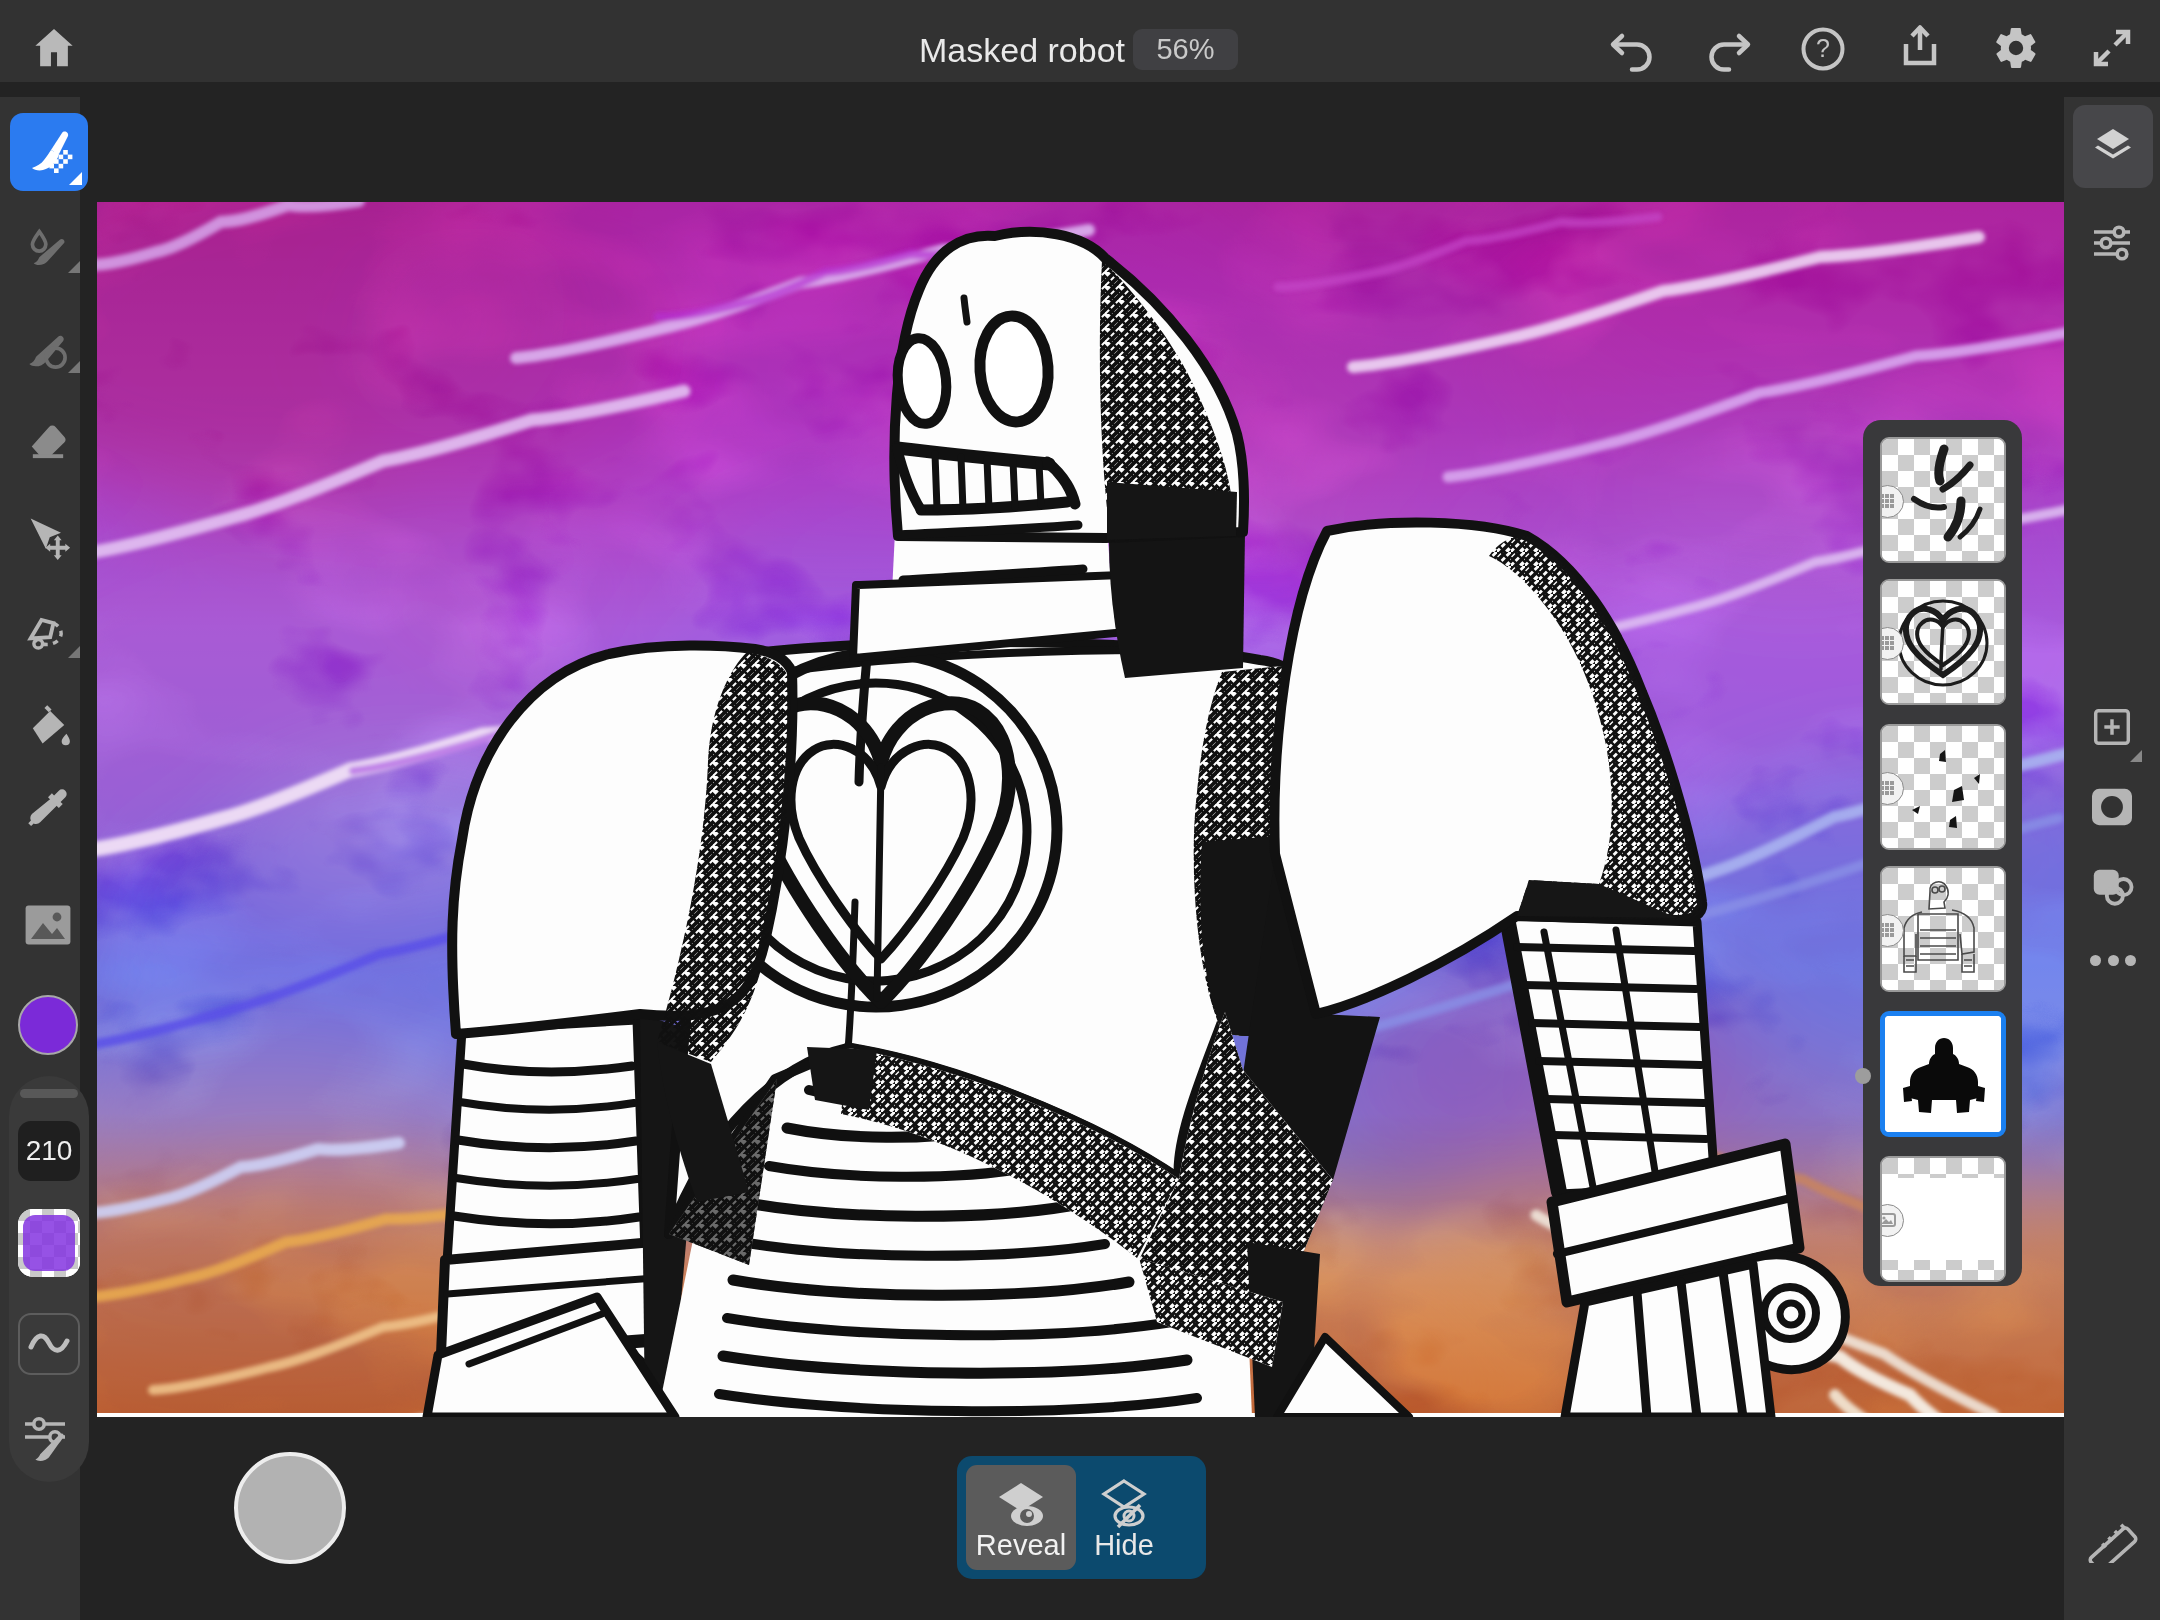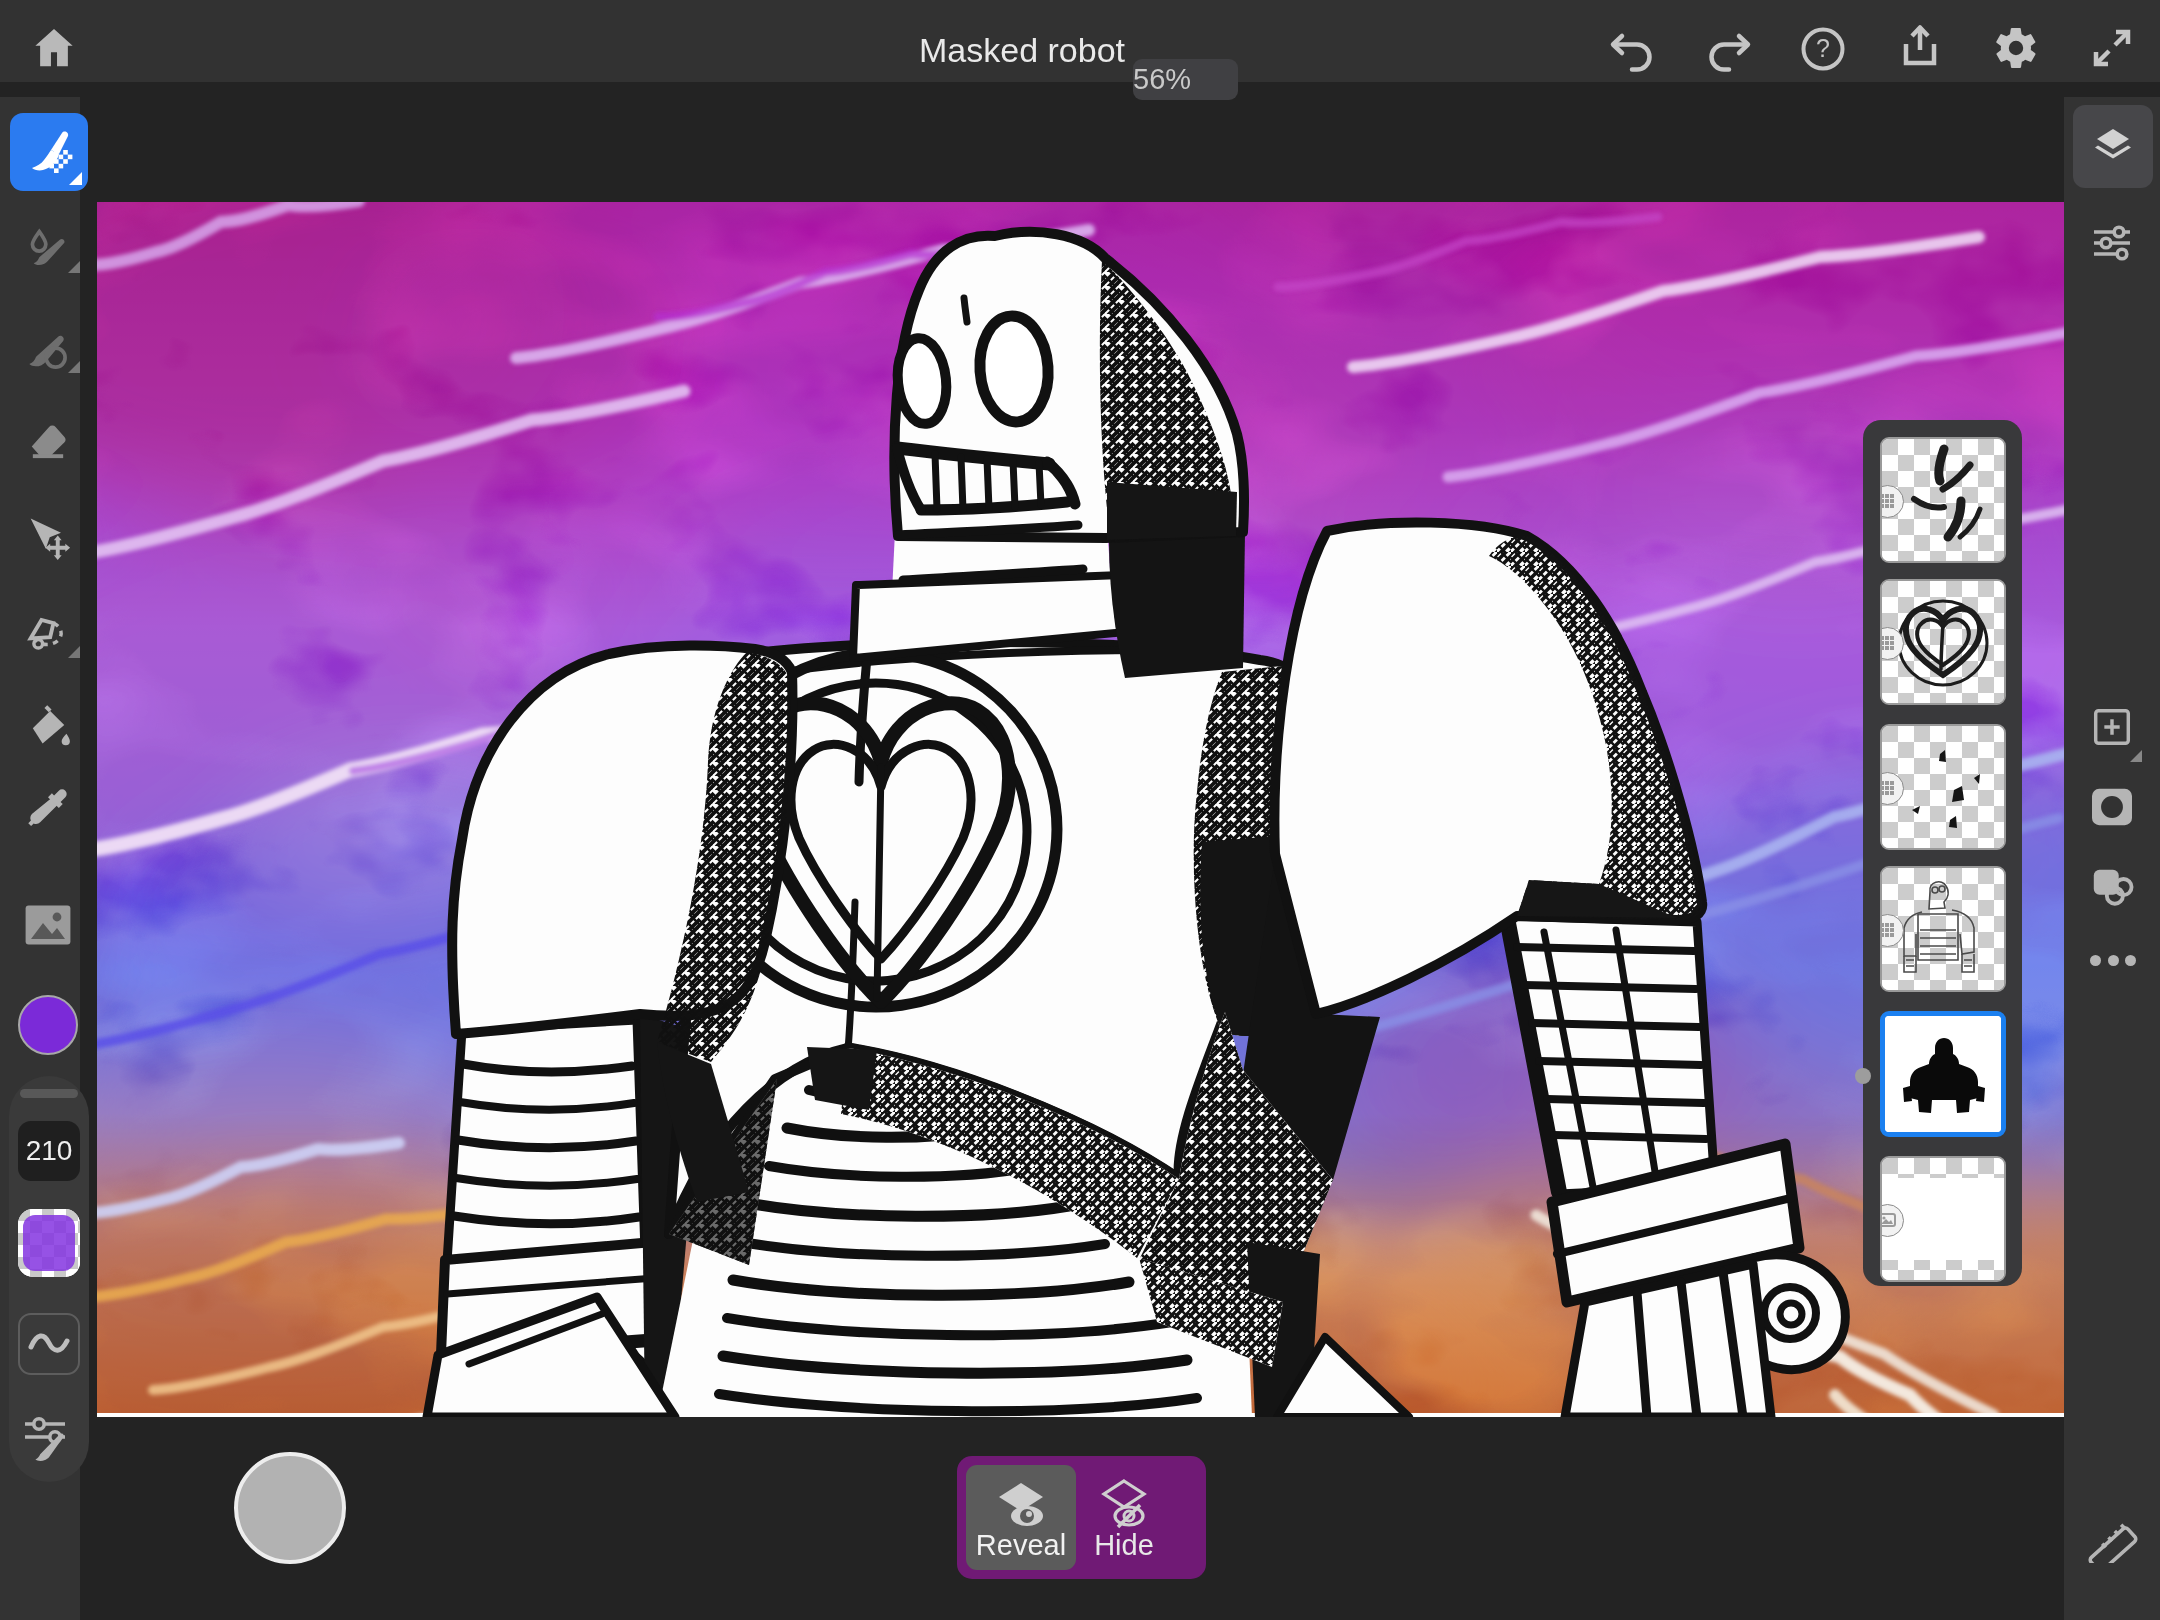--- a/index.html
+++ b/index.html
@@ -2,26 +2,26 @@
 <html><head>
 <meta charset="utf-8">
 <style>
   html,body{margin:0;padding:0;width:2160px;height:1620px;overflow:hidden;background:#232323;font-family:"Liberation Sans",sans-serif;}
   .abs{position:absolute;}
   #topbar{left:0;top:0;width:2160px;height:82px;background:#323232;}
   #lbar{left:0;top:97px;width:80px;height:1523px;background:#333333;}
   #rbar{left:2064px;top:97px;width:96px;height:1523px;background:#333333;}
   #canvas{left:97px;top:202px;width:1967px;height:1215px;}
   #title{left:919px;top:31px;width:400px;font-size:34px;color:#e9e9e9;white-space:nowrap;}
-  #zoombadge{left:1133px;top:29px;width:105px;height:41px;background:#404043;border-radius:9px;color:#c9c9c9;font-size:29px;text-align:left;line-height:41px;margin-top:30px;}
+  #zoombadge{left:1133px;top:29px;width:105px;height:41px;background:#404043;border-radius:9px;color:#c9c9c9;font-size:29px;text-align:center;line-height:41px;}
   #layers{left:1863px;top:420px;width:159px;height:866px;background:#39393b;border-radius:18px;}
   .thumb{position:absolute;left:17px;width:126px;height:126px;background:#fff;border:2px solid #9a9a9a;border-radius:9px;box-sizing:border-box;overflow:hidden;}
   .thumb.sel{border:5px solid #1b80f0;}
   .badge{position:absolute;left:-11px;width:33px;height:33px;border-radius:50%;background:#f2f2f2;border:1.5px solid #8a8a8a;box-sizing:border-box;}
-  #bpanel{left:957px;top:1456px;width:249px;height:123px;background:#701a75;border-radius:15px;}
+  #bpanel{left:957px;top:1456px;width:249px;height:123px;background:#0c4a6e;border-radius:15px;}
   #revealbtn{position:absolute;left:9px;top:9px;width:110px;height:105px;background:#5b5b5b;border-radius:11px;}
   .blabel{position:absolute;width:100%;text-align:center;bottom:8px;font-size:29px;color:#f2f2f2;}
   #graycircle{left:234px;top:1452px;width:104px;height:104px;border-radius:50%;background:#b2b2b2;border:4px solid #ededed;}
 </style>
 </head>
 <body>
 <div class="abs" id="topbar">
   <div class="abs" style="left:28px;top:22px;">
     <svg width="52" height="52" viewBox="0 0 24 24">
         <path d="M12 3.2 3.4 11h2.2v9.4h5V14h2.8v6.4h5V11h2.2z" fill="#b9b9b9"></path>

